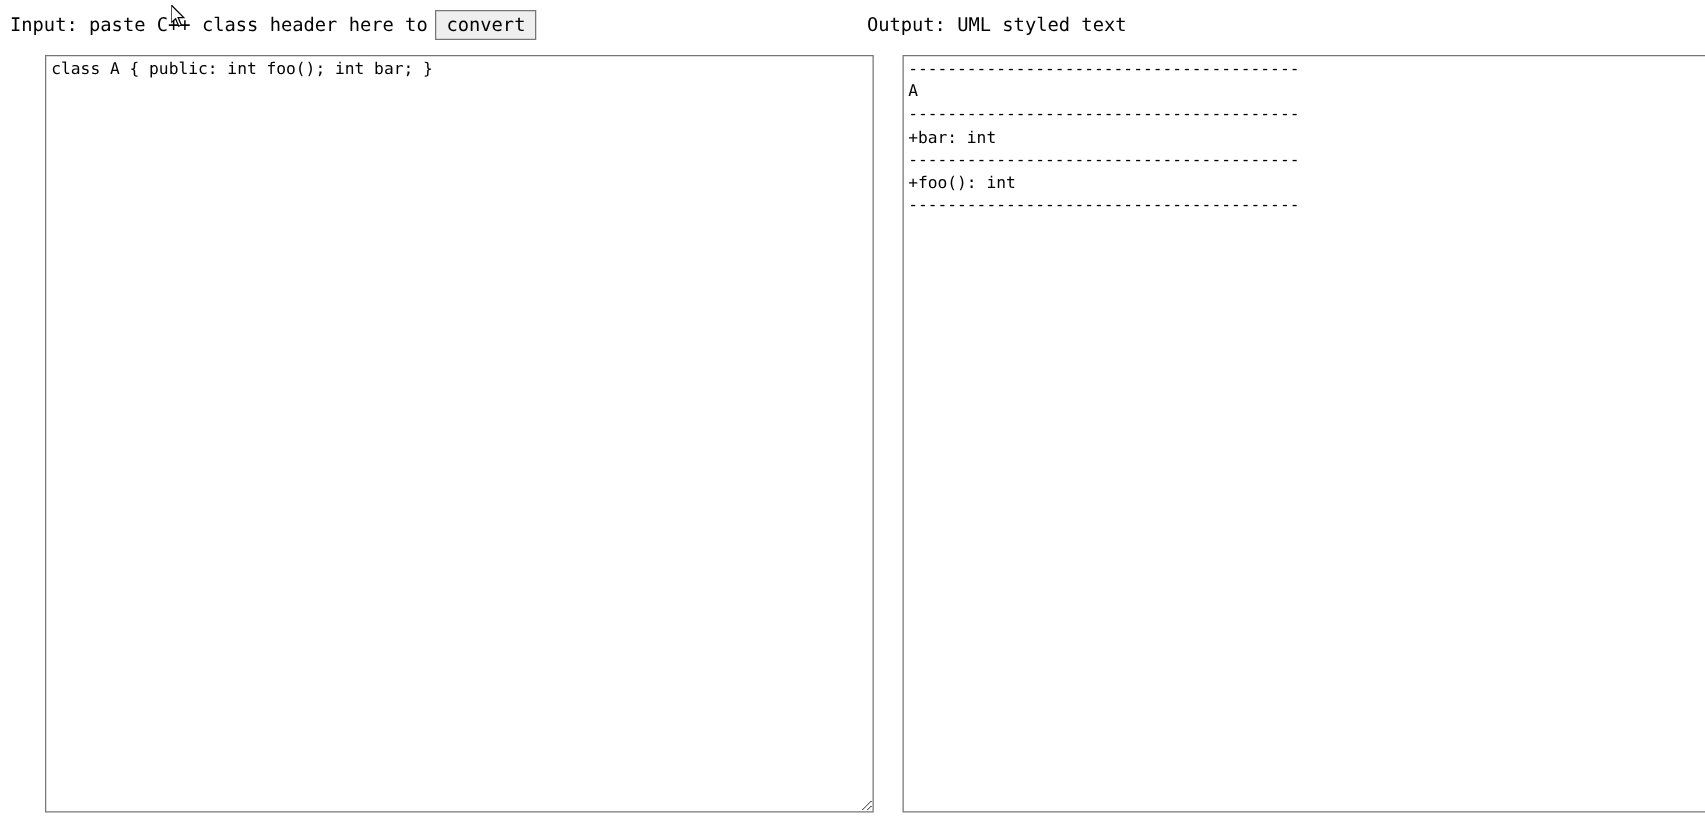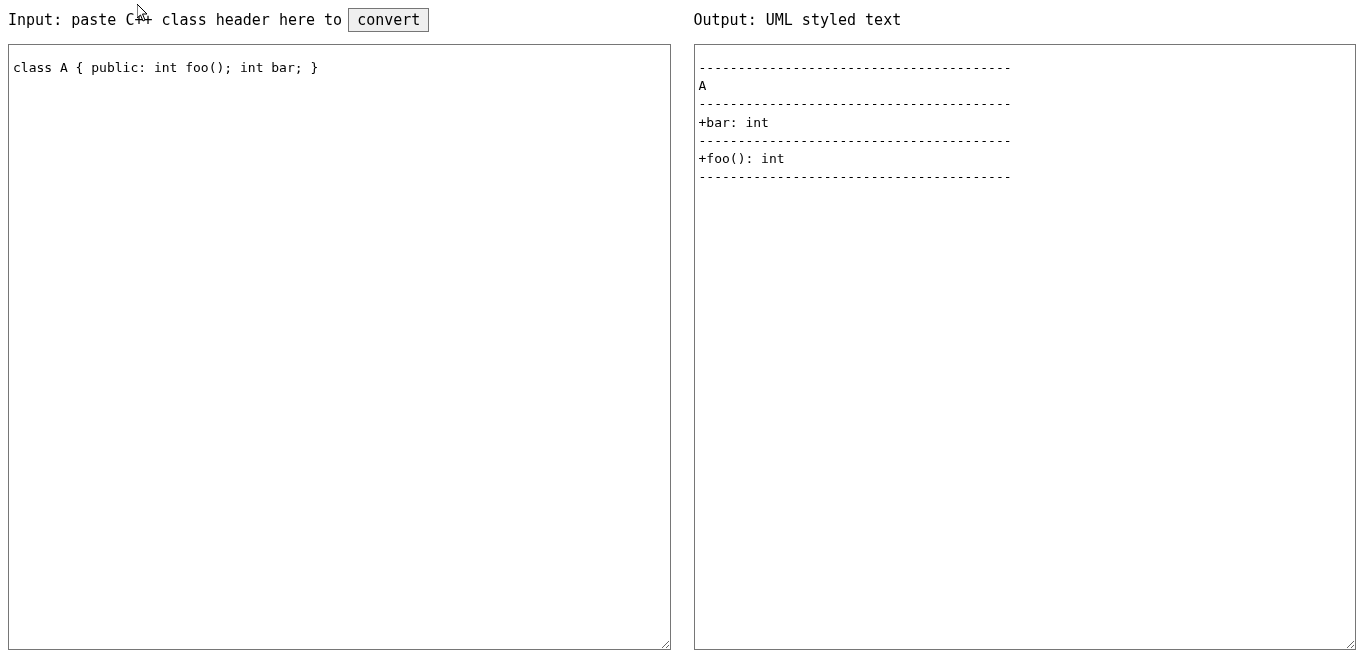--- a/index.html
+++ b/index.html
@@ -42,26 +42,27 @@
       border: 1px solid #767676;
       cursor: pointer;
       margin-left: 6px;
       text-align: center;
     }
     textarea {
       width: 100%;
       height: 606px;
       font-family: monospace;
       font-size: 13px;
-      padding: 14px 4px;
+      padding: 2px 4px;
       border: 1px solid #767676;
       resize: both;
       background: #ffffff;
       outline: none;
       line-height: 1.4;
+      margin-left: 28px;
     }
     .output-pane-header {
       padding-top: 0px;
       align-items: center;
     }
     .cursor-icon {
       position: absolute;
       left: 137px;
       top: 4px;
       pointer-events: none;

